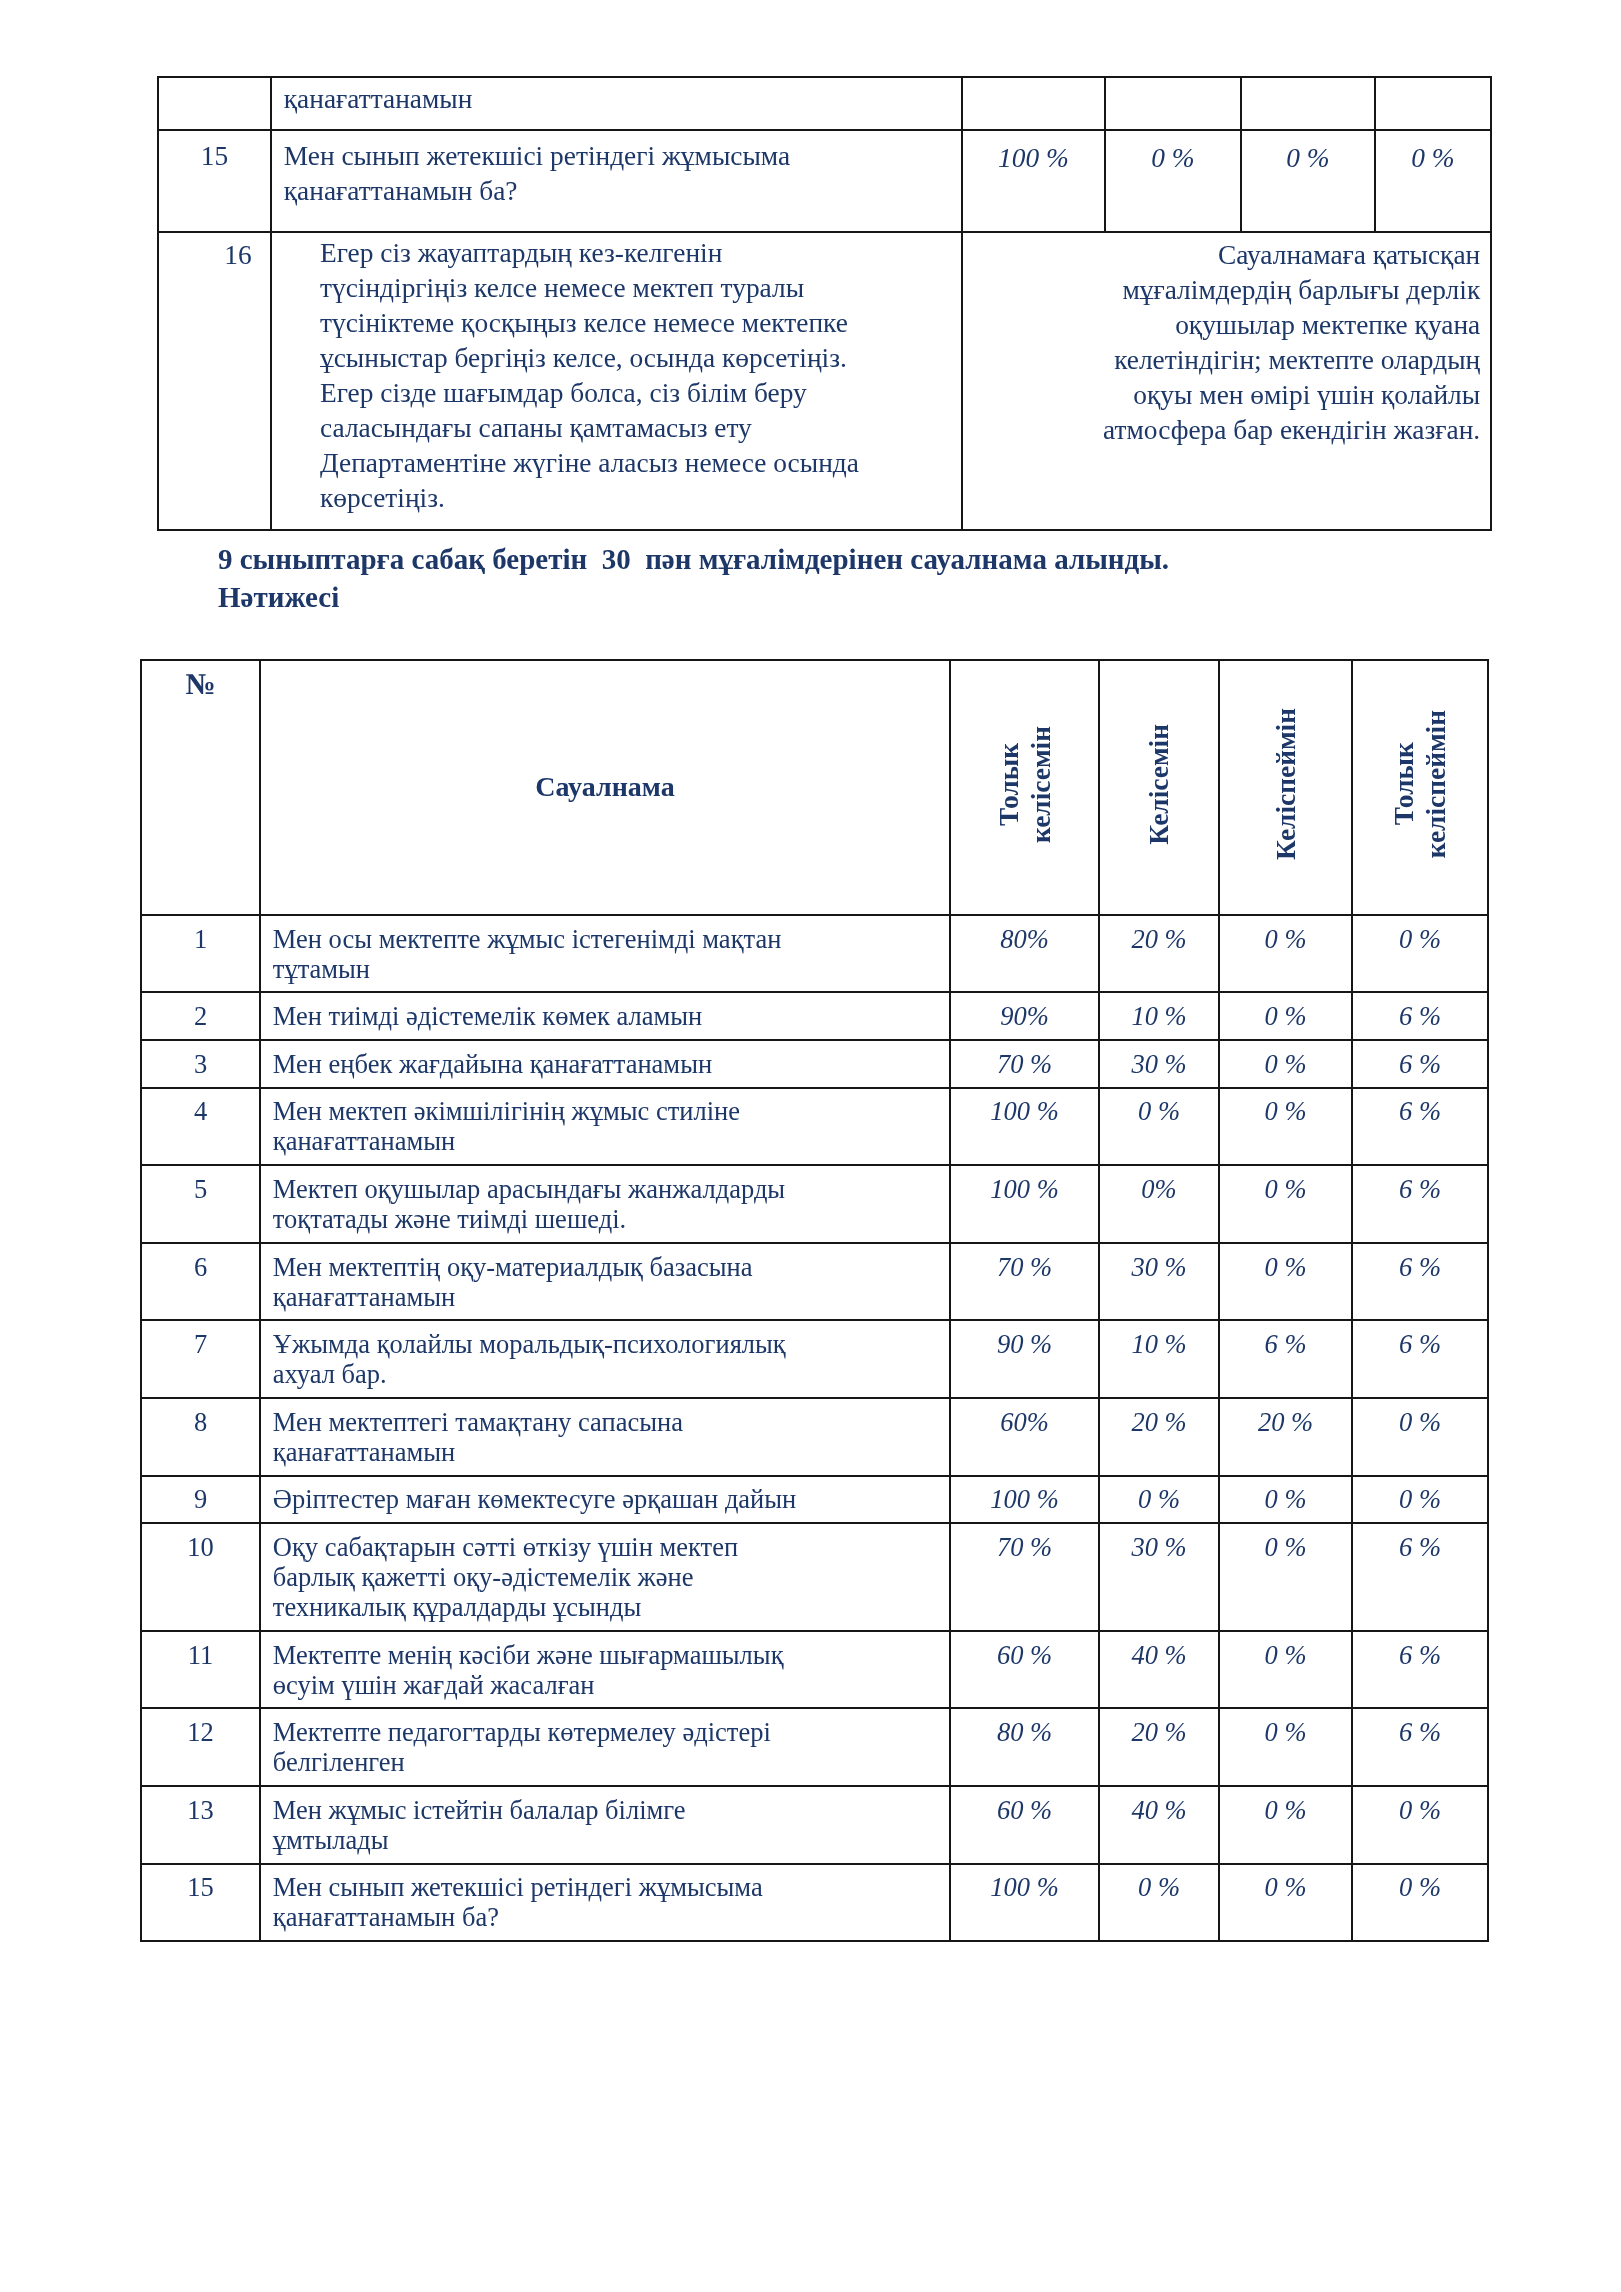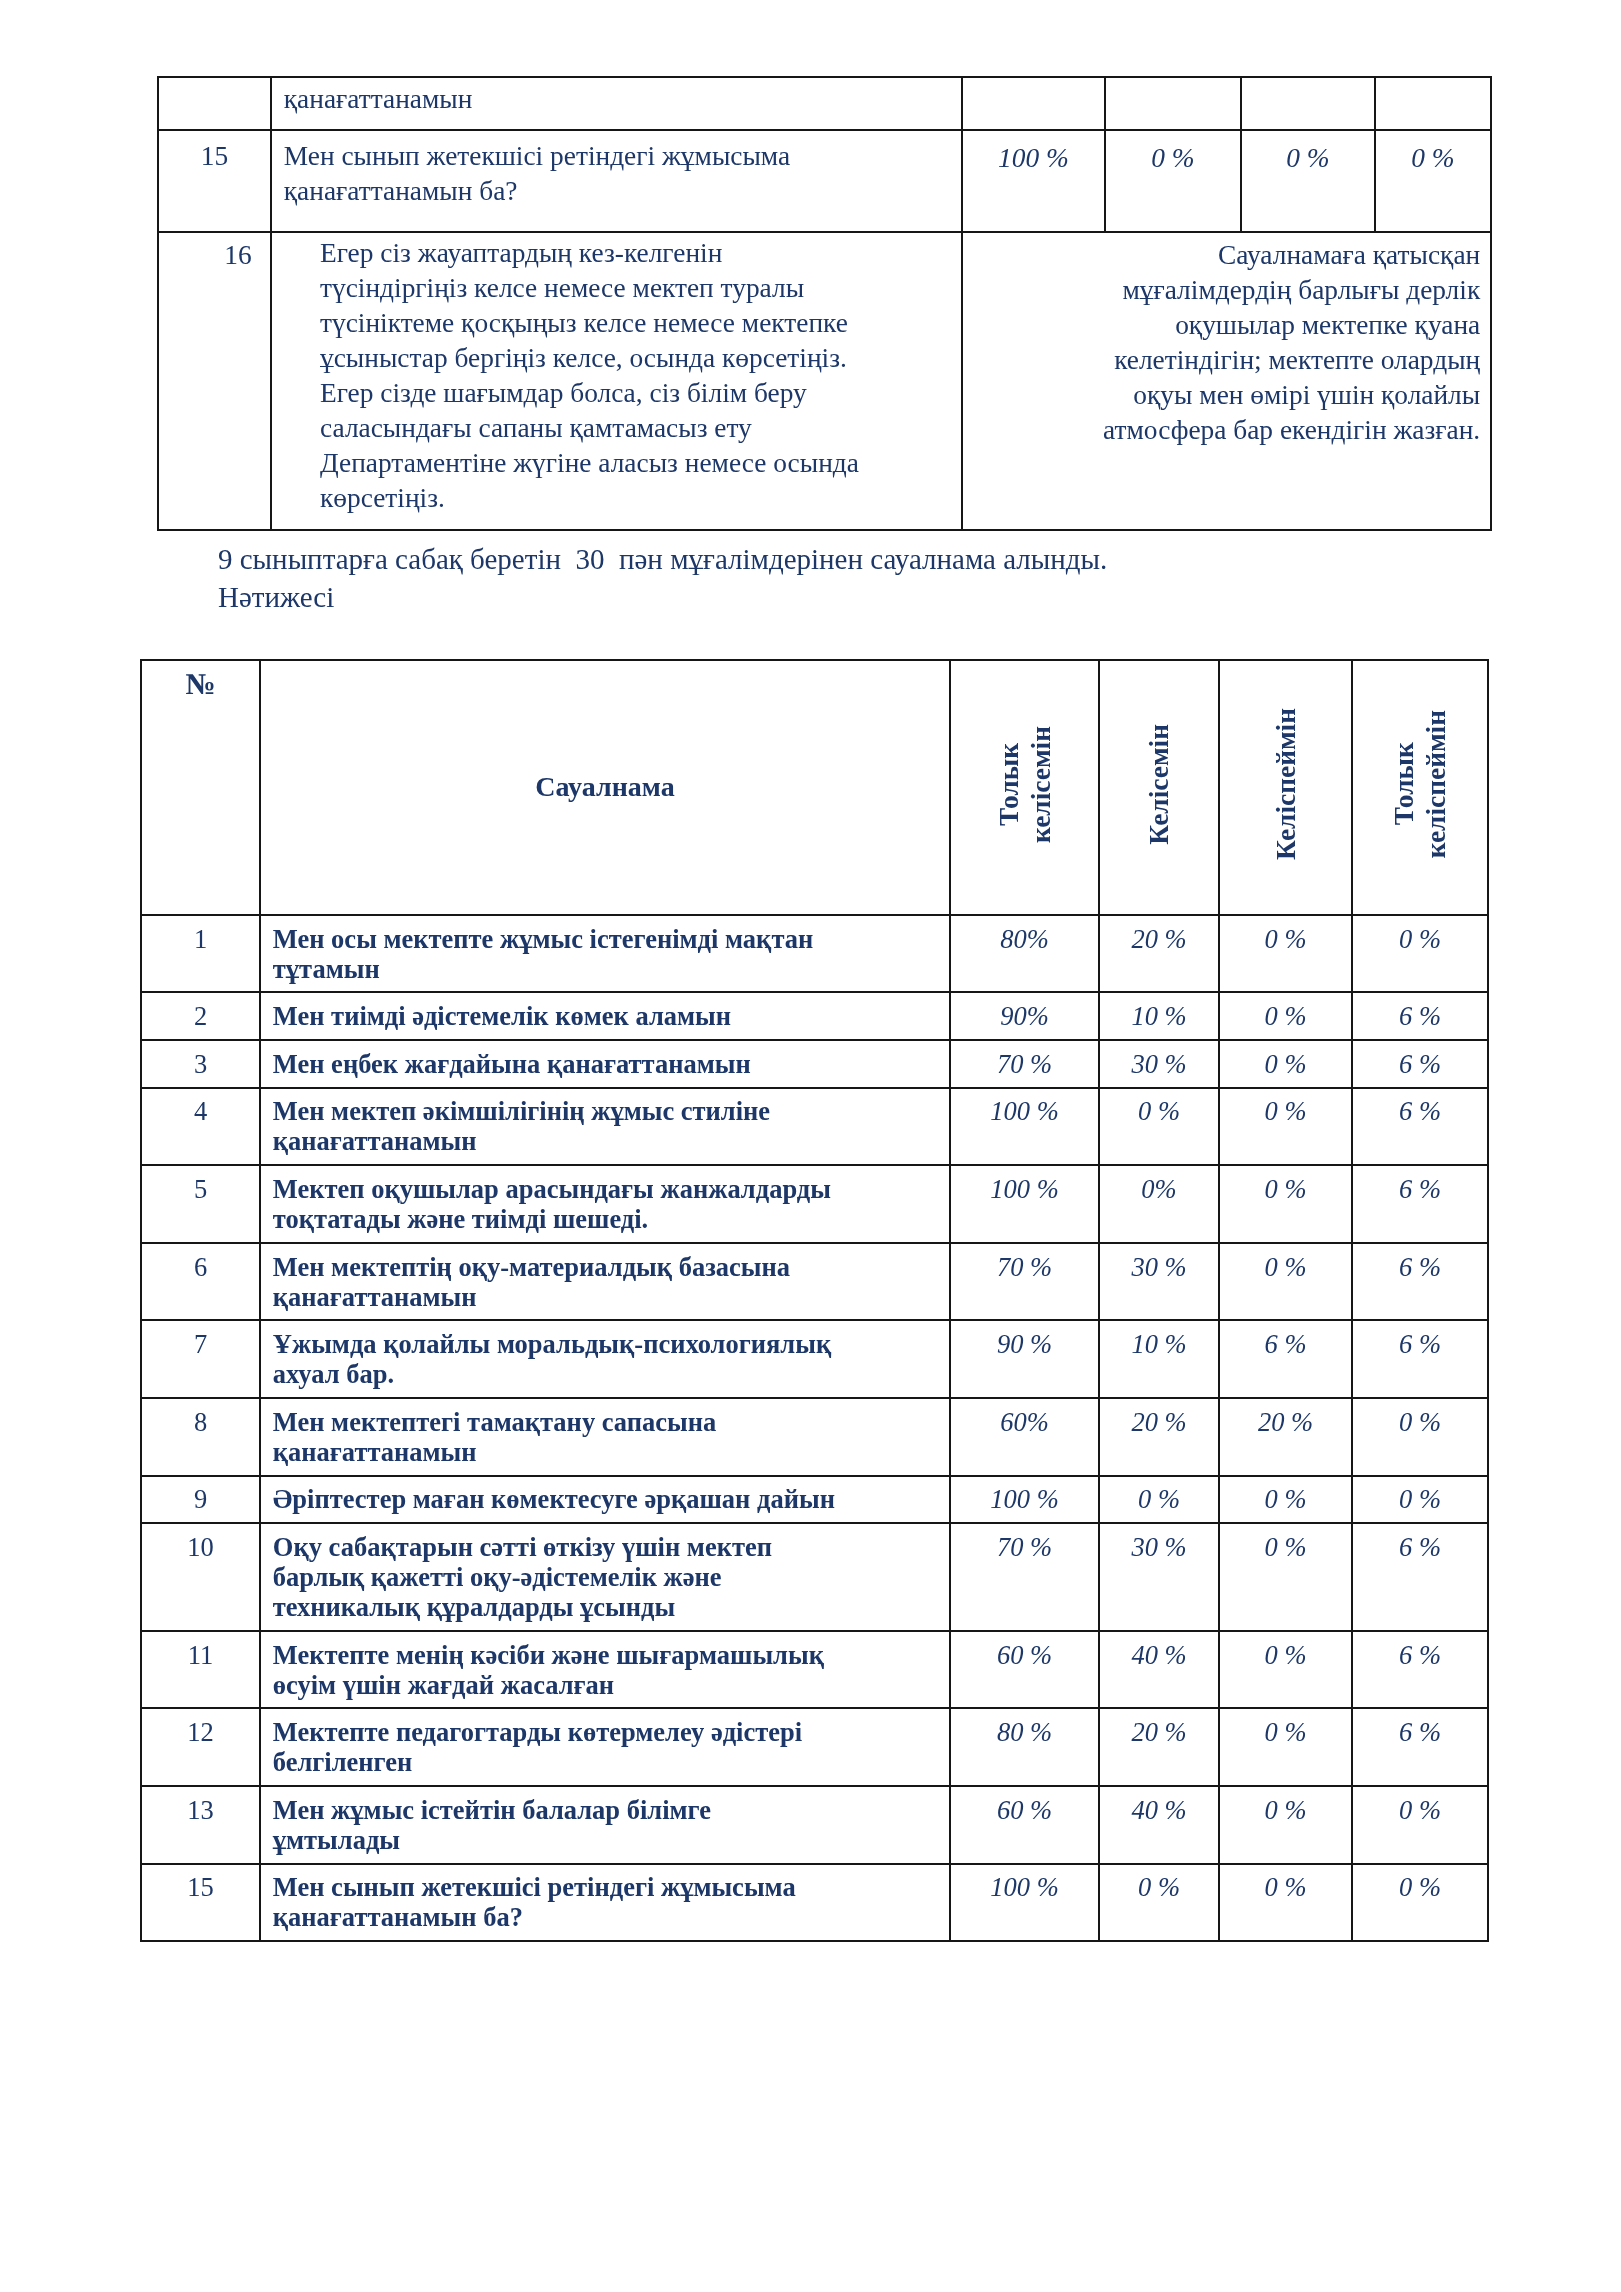--- a/index.html
+++ b/index.html
@@ -21,40 +21,40 @@
   .top-table td.val { text-align:center; font-style:italic; padding-top:9.8px; }
   .top-table td.sum { text-align:right; padding:5.9px 9.8px 2px 13.7px; white-space:pre-line; }
   .top-table tr.r-part td { height:40px; }
   .top-table tr.r-15  td { height:89px; }
   .top-table tr.r-16  td { height:289px;padding-left:48px; }
   .top-table tr.r-15 td.q, .top-table tr.r-15 td.num { padding-top:7.8px; }
 
   
   .heading {
     position:absolute; left:218px; top:540px; width:1225px;
-    font-size:29px; line-height:38px; font-weight:normal;
+    font-size:29px; line-height:38px; font-weight:bold;
     white-space:pre-wrap;
   }
 
   
   .main-table { position:absolute; left:140px; top:659px; width:1347px; font-size:26.5px; line-height:30px; }
   .main-table th { font-weight:bold; }
   .main-table th.h-num { height:244px; vertical-align:top; text-align:center; padding-top:7.8px; font-size:30px; }
   .main-table th.h-q   { vertical-align:middle; text-align:center; font-size:28px;border-radius:29px; }
   .main-table th.h-v   { vertical-align:middle; text-align:center; padding:0; }
   .main-table th.h-v .vtext {
     display:inline-block;
     writing-mode:vertical-rl;
     transform:rotate(180deg);
     white-space:pre-line;
     font-size:27.4px; line-height:32px;
     max-height:230px;
   }
   .main-table td.num { text-align:center; padding-top:7.8px; }
-  .main-table td.q   { text-align:left; padding:7.8px 9.8px 7.8px 11.8px; white-space:pre-line;font-weight:bold; }
+  .main-table td.q   { text-align:left; padding:7.8px 9.8px 7.8px 11.8px; white-space:pre-line; }
   .main-table td.val { text-align:center; font-style:italic; padding-top:7.8px; }
 </style>
 </head>
 <body>
 
 <table class="top-table">
   <colgroup>
     <col style="width:113px">
       <col style="width:691px">
       <col style="width:143px">

